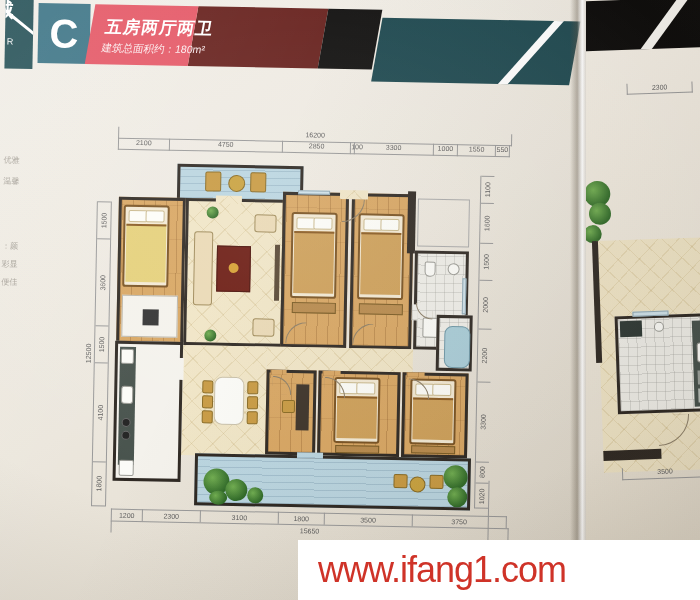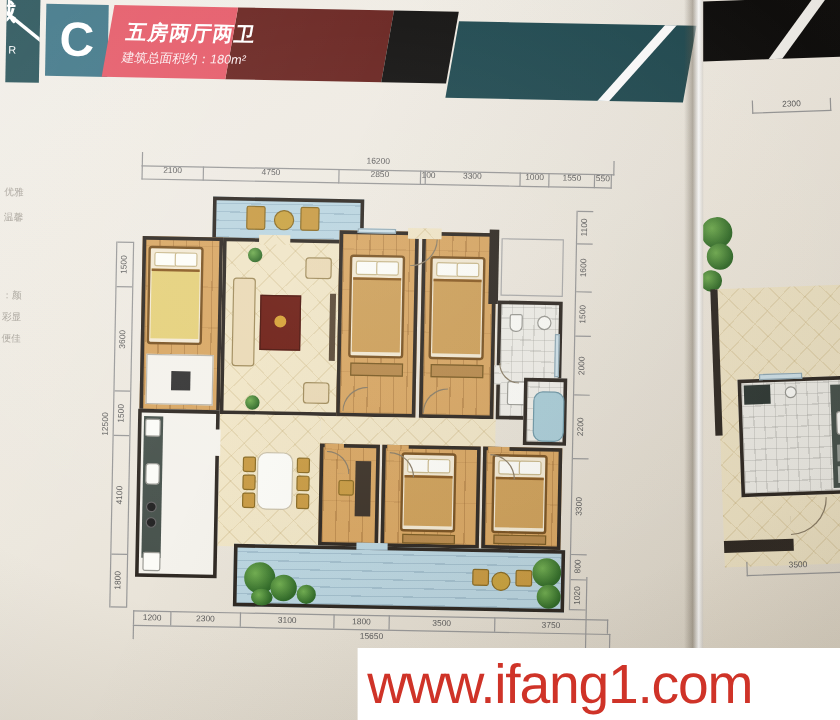--- a/index.html
+++ b/index.html
@@ -60,21 +60,21 @@
   .sofa{position:absolute;background:#ead9b4;border:1px solid #a08a58;border-radius:3px;}
   .fixture{position:absolute;background:#fbfbf7;border:1px solid #9a9a94;border-radius:2px;box-sizing:border-box;}
   .counter{position:absolute;background:#47524c;}
   .burner{position:absolute;width:7px;height:7px;background:#222;border:1px solid #666;border-radius:50%;}
   .arc{position:absolute;border-left:1px solid #8a7d66;border-bottom:1px solid #8a7d66;border-bottom-left-radius:100%;}
   .gap{position:absolute;}
   .win{position:absolute;background:#cfe2ea;border:1px solid #8fa9b5;box-sizing:border-box;}
   .margin-note{position:absolute;left:1px;color:#a8a39a;font-size:8px;white-space:nowrap;}
   .watermark{position:absolute;left:298px;top:540px;width:402px;height:60px;background:#fff;z-index:50;
     display:flex;align-items:center;}
-  .watermark span{color:#cf3328;font-size:46px;letter-spacing:-1px;padding-left:8px;white-space:nowrap;}
+  .watermark span{color:#cf3328;font-size:36px;letter-spacing:-1px;padding-left:20px;white-space:nowrap;}
 </style>
 </head>
 <body>
 
 <div class="photo">
 
   <div class="left-page">
     <div class="left-rot">
 
       <div class="abs logo-frag" style="left:0;top:0;width:28px;height:74px;">

